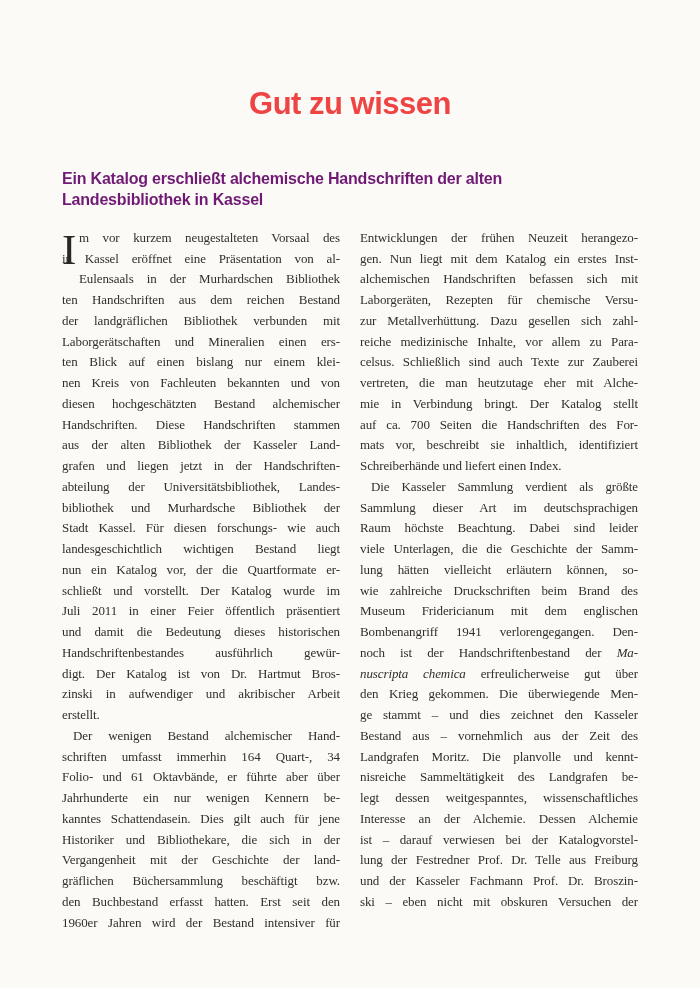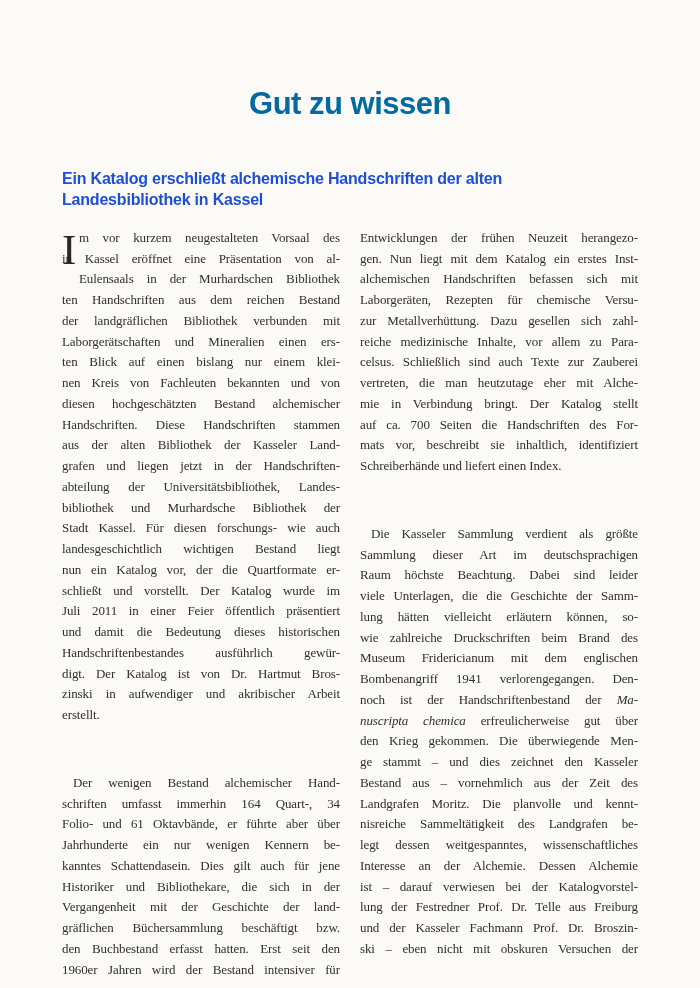--- a/index.html
+++ b/index.html
@@ -16,32 +16,32 @@
     box-sizing: border-box;
     padding-top: 66px;
   }
   .page-title {
     text-align: center;
     font-family: "Liberation Sans", sans-serif;
     font-weight: 700;
     font-size: 31px;
     line-height: 34px;
     letter-spacing: -0.5px;
-    color: #0369a1;
+    color: #ef4444;
   }
   .article-heading {
     margin: 47px 62px 0 62px;
   }
   .article-heading .tline {
     font-family: "Liberation Sans", sans-serif;
     font-weight: 700;
     font-size: 16px;
     line-height: 21px;
     letter-spacing: -0.2px;
-    color: #1d4ed8;
+    color: #701a75;
     text-align: left;
   }
   .columns {
     display: flex;
     margin: 18px 62px 0 62px;
     gap: 20px;
   }
   .col {
     position: relative;
     width: 278px;
@@ -58,21 +58,20 @@
     text-align: justify;
     text-align-last: justify;
     white-space: nowrap;
   }
   .col .tline.pend {
     text-align: left;
     text-align-last: left;
   }
   .col .tline.indent {
     text-indent: 11px;
-    margin-top: 47px;
   }
   .col .tline.dcpad {
     padding-left: 17px;
   }
   .ital { font-style: italic; }
   .drop-cap {
     position: absolute;
     left: 0;
     top: 1px;
     font-family: "Liberation Serif", serif;

